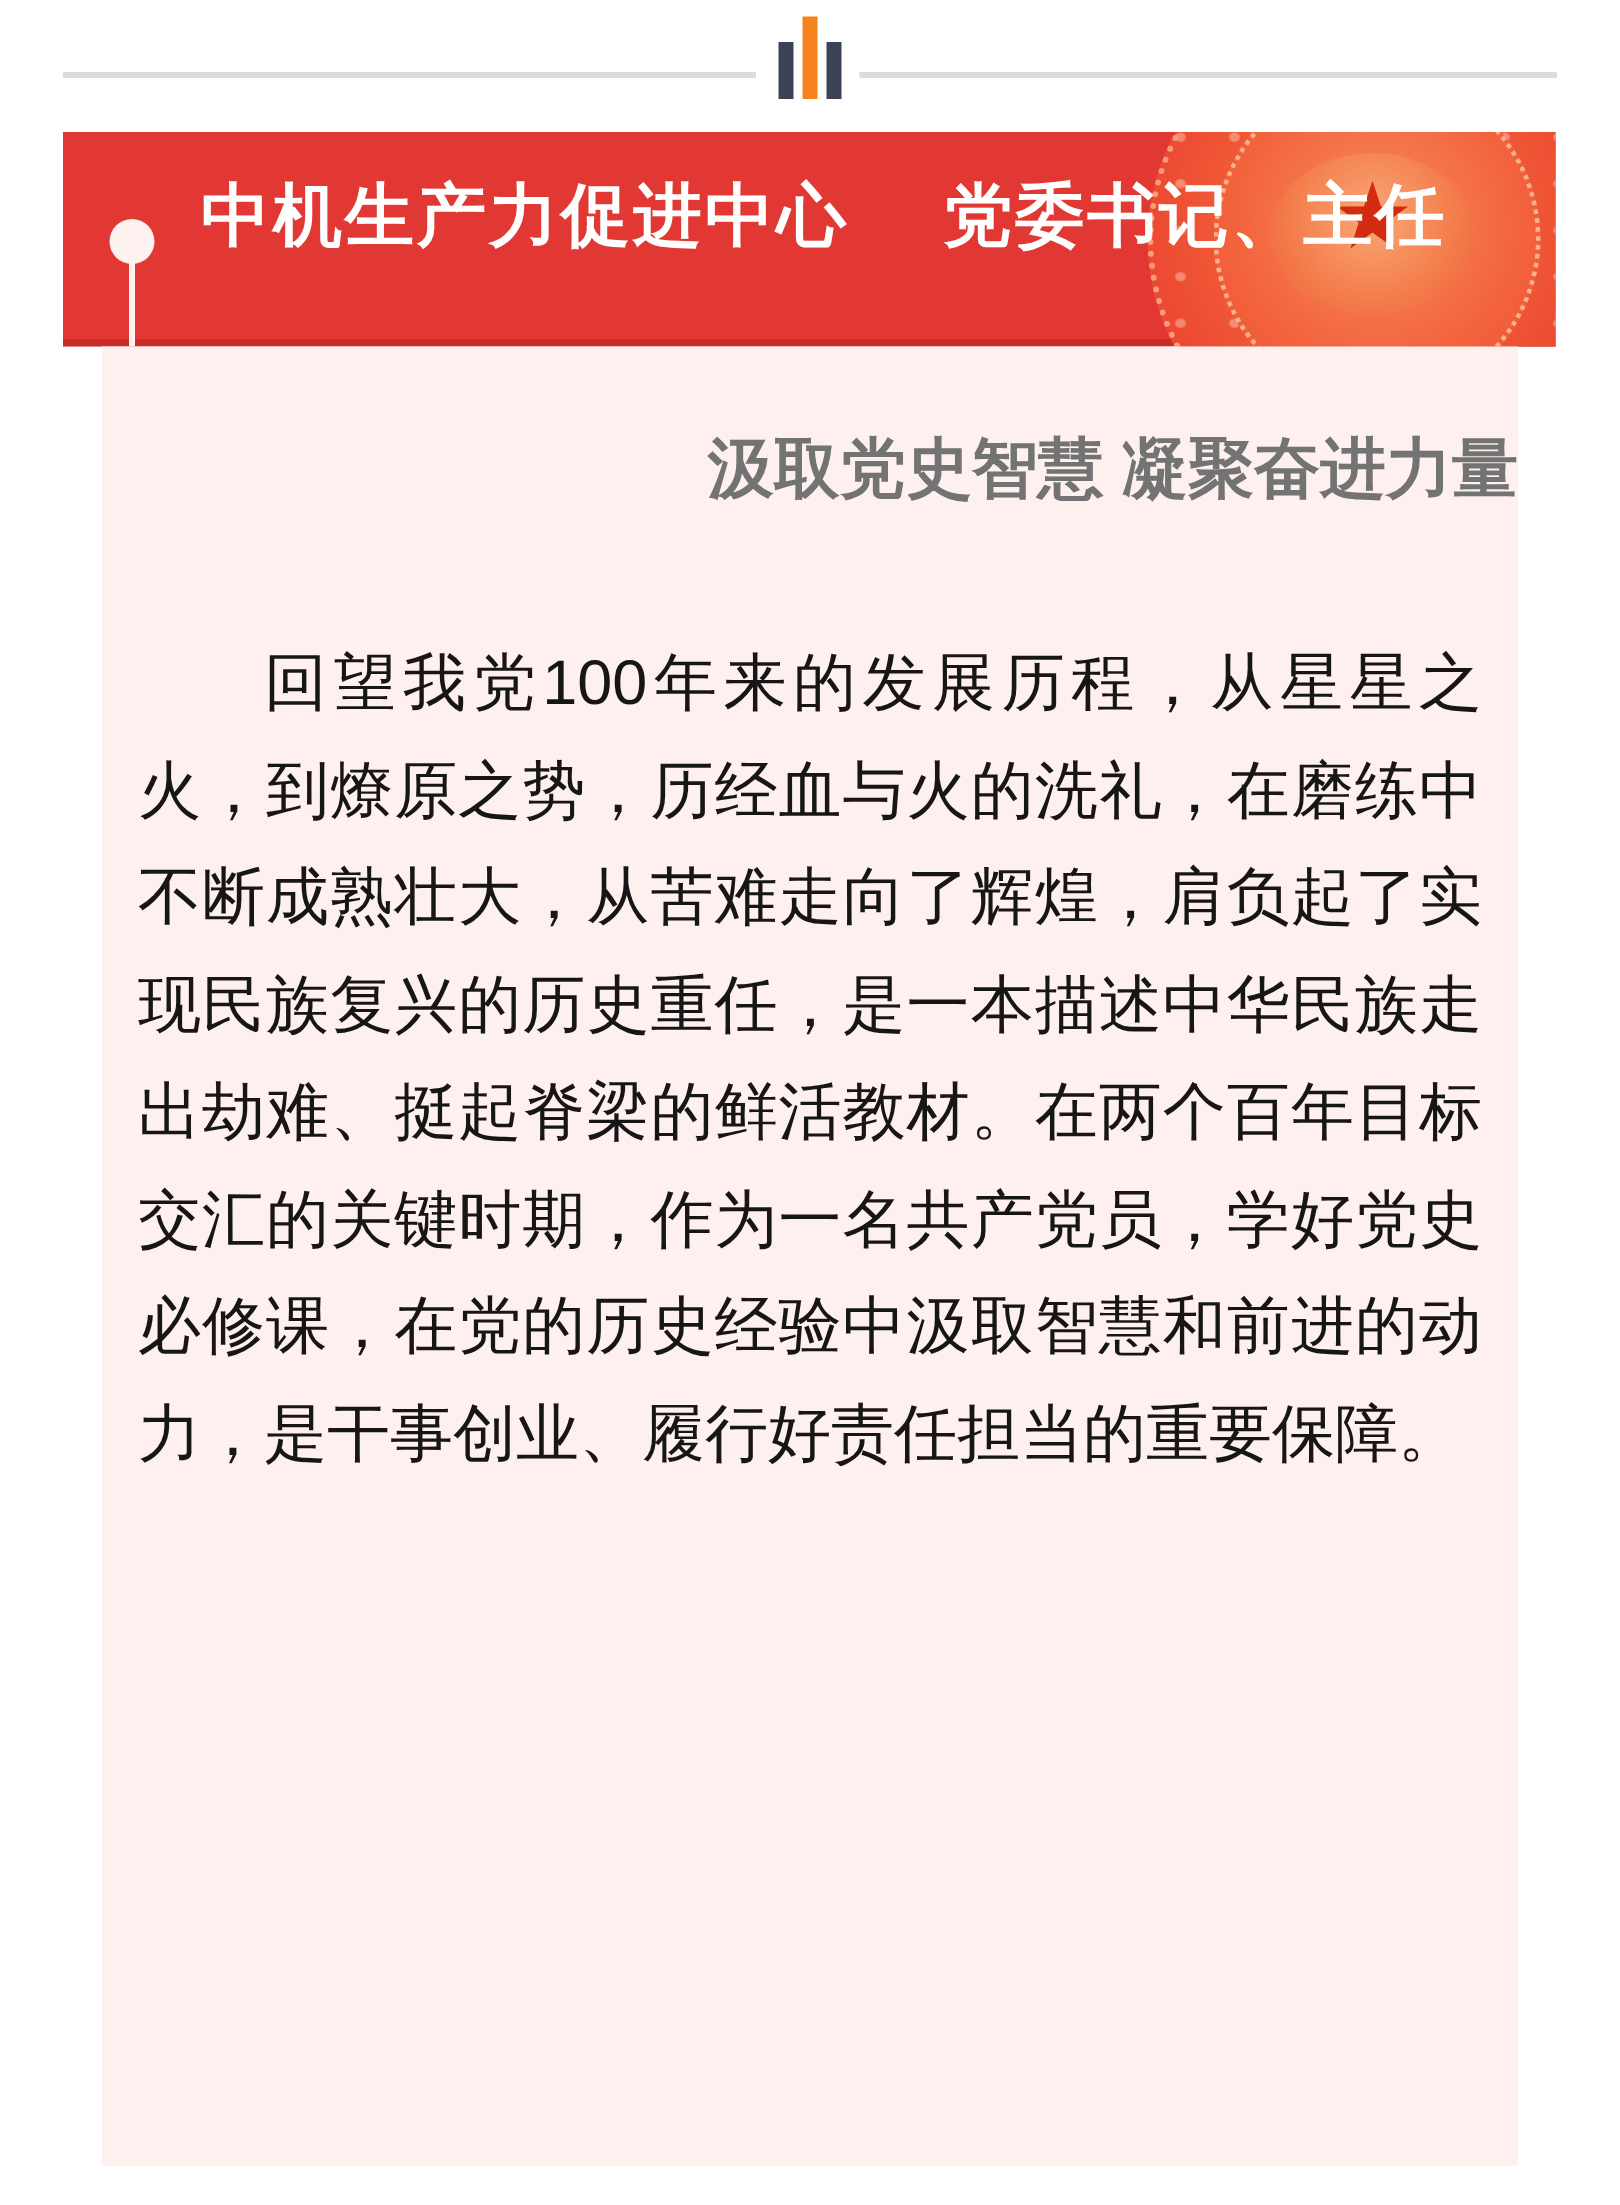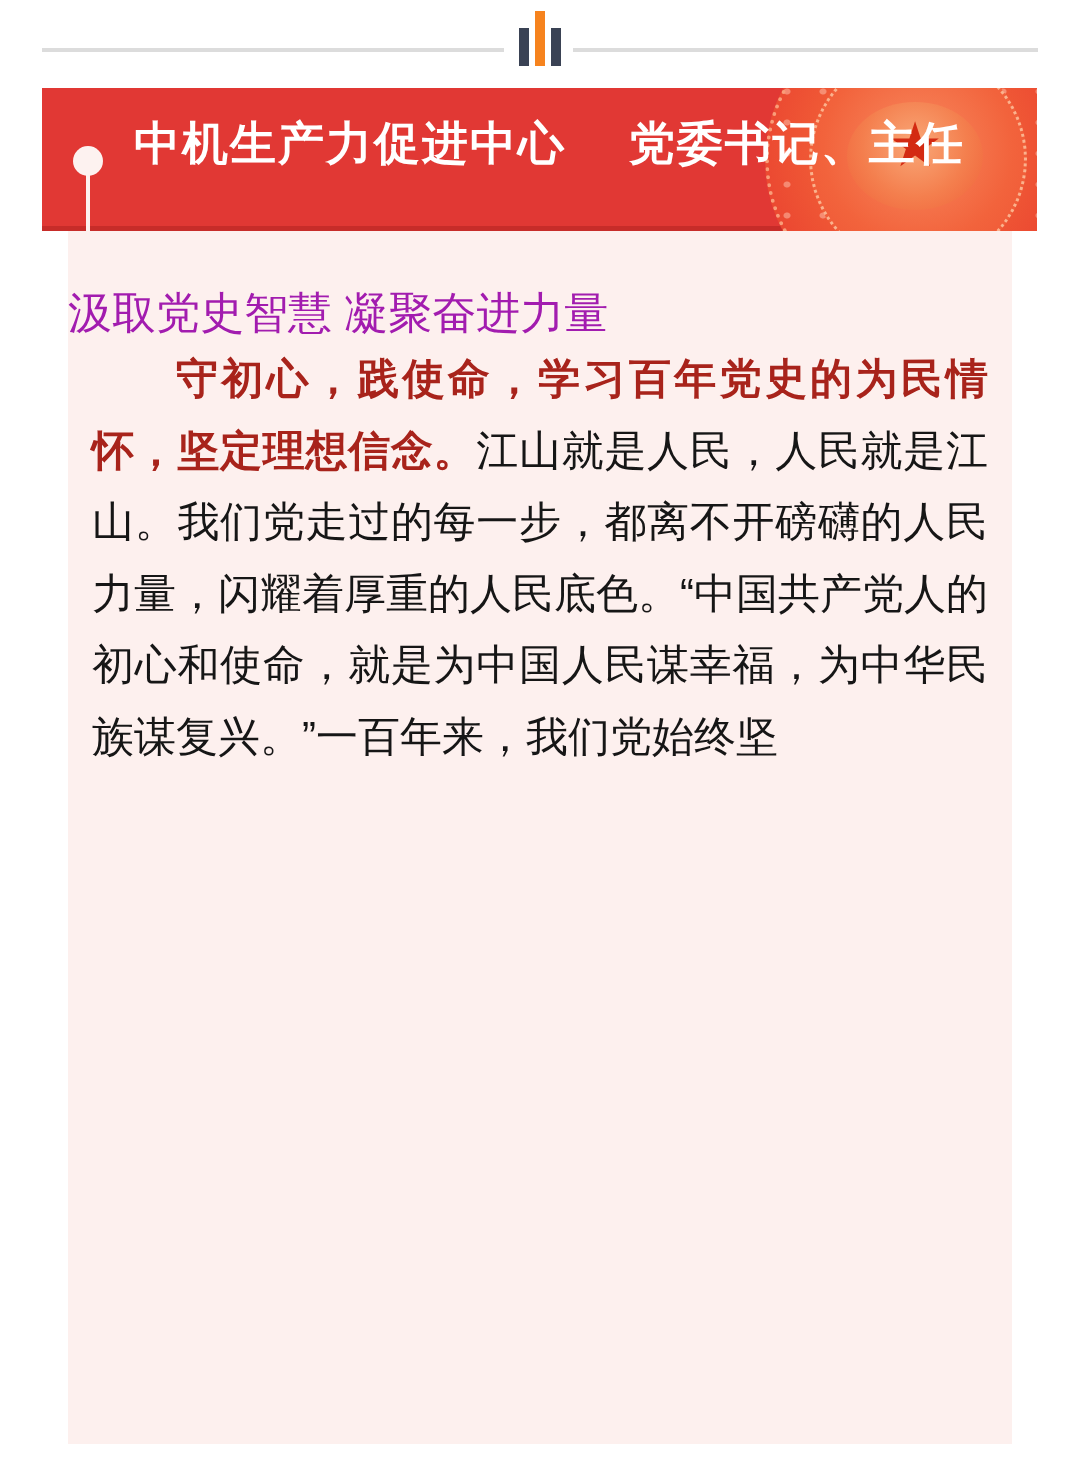--- a/index.html
+++ b/index.html
@@ -56,22 +56,22 @@
     position:absolute;left:92px;top:22px;width:880px;z-index:3;
     color:#ffffff;font-weight:bold;font-size:46px;line-height:67px;
     letter-spacing:2px;
   }
   
   .article{
     position:absolute;left:68px;top:231px;width:944px;height:1213px;
     background:#fdf0ee;overflow:hidden;box-sizing:border-box;
   }
   .article-title{
-    margin:52px 0 0;text-align:left;
-    font-size:44px;line-height:60px;font-weight:normal;color:#a21caf;
+    margin:52px 0 0;text-align:right;
+    font-size:44px;line-height:60px;font-weight:bold;color:#737373;
   }
   .article-body{
     padding:0 24px;color:#161616;font-size:42px;line-height:71.5px;
     text-align:justify;
   }
   .article-body p{margin:0;text-indent:2em;}
   .article-body p.first{margin-top:76px;}
   .lead{color:#a8231b;font-weight:bold;}
 </style>
 </head>
@@ -97,15 +97,15 @@
   <div class="pin-circle"></div>
   <div class="pin-stem"></div>
   <div class="banner-text">
     <div>中机生产力促进中心　 党委书记、主任</div>
   </div>
 </div>
 
 <div class="article">
   <h1 class="article-title">汲取党史智慧 凝聚奋进力量</h1>
   <div class="article-body">
-    <p><span class="lead">守初心，践使命，学习百年党史的为民情怀，坚定理想信念。</span><span>江山就是人民，人民就是江山。我们党走过的每一步，都离不开磅礴的人民力量，闪耀着厚重的人民底色。“中国共产党人的初心和使命，就是为中国人民谋幸福，为中华民族谋复兴。”一百年来，我们党始终坚</span></p>
+    <p class="first"><span>回望我党100年来的发展历程，从星星之火，到燎原之势，历经血与火的洗礼，在磨练中不断成熟壮大，从苦难走向了辉煌，肩负起了实现民族复兴的历史重任，是一本描述中华民族走出劫难、挺起脊梁的鲜活教材。在两个百年目标交汇的关键时期，作为一名共产党员，学好党史必修课，在党的历史经验中汲取智慧和前进的动力，是干事创业、履行好责任担当的重要保障。</span></p>
   </div>
 </div>
 
 </body></html>

